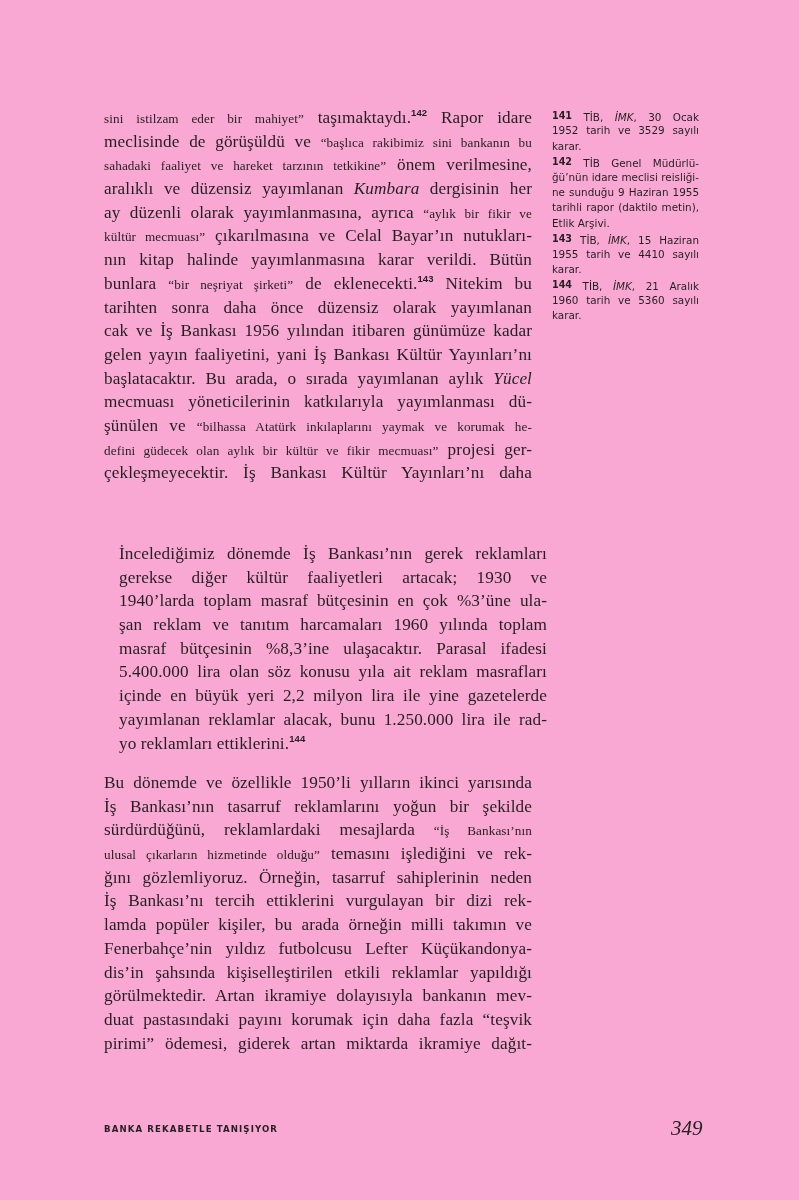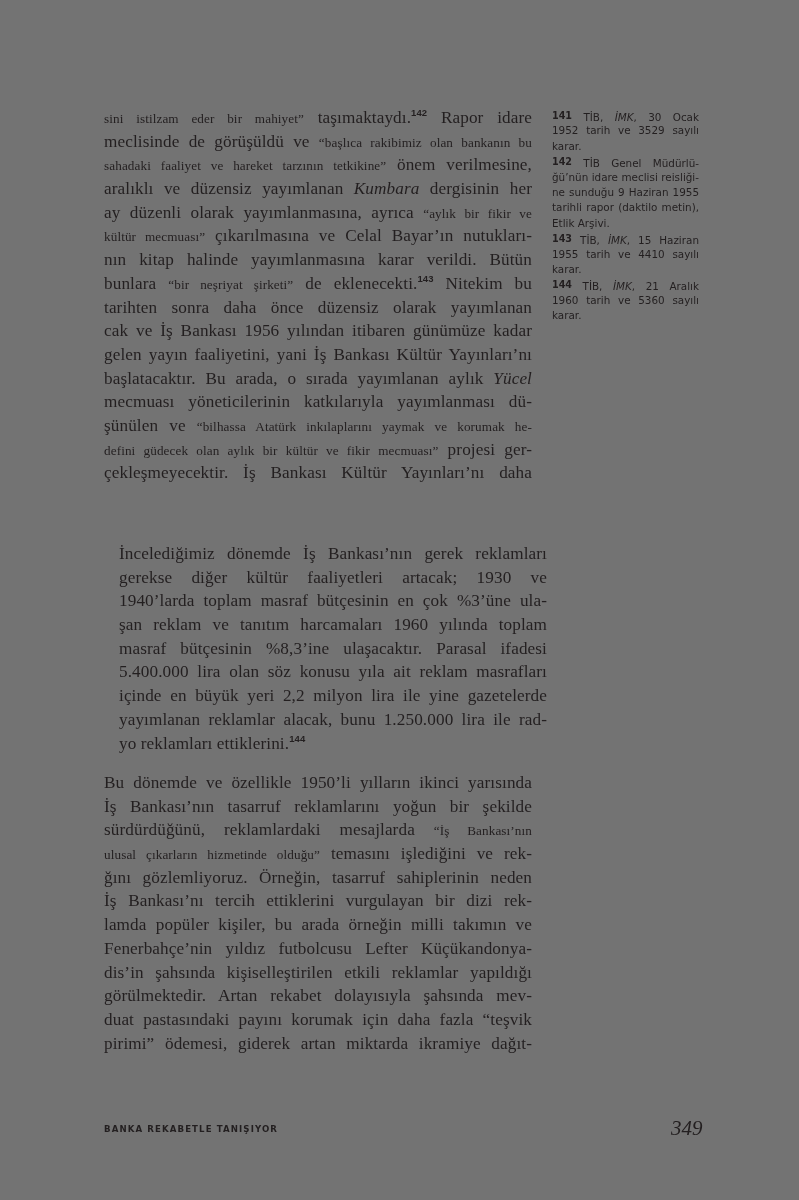--- a/index.html
+++ b/index.html
@@ -1,17 +1,17 @@
 <!DOCTYPE html>
 <html><head>
 <meta charset="utf-8">
 <style>
   html, body { margin: 0; padding: 0; background: #ffffff; }
   body { width: 799px; height: 1200px; position: relative; overflow: hidden; color: #231f20; }
-  .page { position: absolute; left: 0; top: 0; width: 799px; height: 1200px; background: #737373; }
+  .page { position: absolute; left: 0; top: 0; width: 799px; height: 1200px; background: #f9a8d4; }
   .col { position: absolute; left: 104px; width: 428px; font-family: "DejaVu Serif", "Liberation Serif", serif; }
   .line {
     display: block; height: 23.7px; line-height: 23.7px; font-size: 15.6px;
     text-align: justify; text-align-last: justify; white-space: nowrap; overflow: visible;
     font-family: "Liberation Serif", "DejaVu Serif", serif; font-size: 17.2px; letter-spacing: 0.1px;
   }
   .line.last { text-align-last: left; }
   .q { font-size: 13.2px; }
   .i { font-style: italic; }
   sup.fn { font-family: "Liberation Sans", "DejaVu Sans", sans-serif; font-weight: bold; font-size: 9.5px; vertical-align: 7px; line-height: 0; }
@@ -24,21 +24,21 @@
   .nnum { font-weight: bold; font-size: 9.6px; vertical-align: 2px; }
   .footer-title { position: absolute; left: 104px; top: 1124px; font-family: "DejaVu Sans", "Liberation Sans", sans-serif; font-weight: bold; font-size: 8.6px; letter-spacing: 1.1px; color: #231f20; }
   .page-number { position: absolute; left: 671px; top: 1116px; font-family: "Liberation Serif", "DejaVu Serif", serif; font-style: italic; font-size: 21px; color: #231f20; }
 </style>
 </head>
 <body>
 
 <div class="page">
   <div class="col p1">
       <span class="line"><span class="q">sini istilzam eder bir mahiyet”</span><span> taşımaktaydı.</span><sup class="fn">142</sup><span> Rapor idare</span></span>
-      <span class="line"><span>meclisinde de görüşüldü ve </span><span class="q">“başlıca rakibimiz olan bankanın bu</span></span>
+      <span class="line"><span>meclisinde de görüşüldü ve </span><span class="q">“başlıca rakibimiz sini bankanın bu</span></span>
       <span class="line"><span class="q">sahadaki faaliyet ve hareket tarzının tetkikine”</span><span> önem verilmesine,</span></span>
       <span class="line"><span>aralıklı ve düzensiz yayımlanan </span><span class="i">Kumbara</span><span> dergisinin her</span></span>
       <span class="line"><span>ay düzenli olarak yayımlanmasına, ayrıca </span><span class="q">“aylık bir fikir ve</span></span>
       <span class="line"><span class="q">kültür mecmuası”</span><span> çıkarılmasına ve Celal Bayar’ın nutukları-</span></span>
       <span class="line"><span>nın kitap halinde yayımlanmasına karar verildi. Bütün</span></span>
       <span class="line"><span>bunlara </span><span class="q">“bir neşriyat şirketi”</span><span> de eklenecekti.</span><sup class="fn">143</sup><span> Nitekim bu</span></span>
       <span class="line"><span>tarihten sonra daha önce düzensiz olarak yayımlanan</span></span>
       <span class="line"><span>cak ve İş Bankası 1956 yılından itibaren günümüze kadar</span></span>
       <span class="line"><span>gelen yayın faaliyetini, yani İş Bankası Kültür Yayınları’nı</span></span>
       <span class="line"><span>başlatacaktır. Bu arada, o sırada yayımlanan aylık </span><span class="i">Yücel</span></span>
@@ -61,21 +61,21 @@
   <div class="col p3">
       <span class="line"><span>Bu dönemde ve özellikle 1950’li yılların ikinci yarısında</span></span>
       <span class="line"><span>İş Bankası’nın tasarruf reklamlarını yoğun bir şekilde</span></span>
       <span class="line"><span>sürdürdüğünü, reklamlardaki mesajlarda </span><span class="q">“İş Bankası’nın</span></span>
       <span class="line"><span class="q">ulusal çıkarların hizmetinde olduğu”</span><span> temasını işlediğini ve rek-</span></span>
       <span class="line"><span>ğını gözlemliyoruz. Örneğin, tasarruf sahiplerinin neden</span></span>
       <span class="line"><span>İş Bankası’nı tercih ettiklerini vurgulayan bir dizi rek-</span></span>
       <span class="line"><span>lamda popüler kişiler, bu arada örneğin milli takımın ve</span></span>
       <span class="line"><span>Fenerbahçe’nin yıldız futbolcusu Lefter Küçükandonya-</span></span>
       <span class="line"><span>dis’in şahsında kişiselleştirilen etkili reklamlar yapıldığı</span></span>
-      <span class="line"><span>görülmektedir. Artan rekabet dolayısıyla şahsında mev-</span></span>
+      <span class="line"><span>görülmektedir. Artan ikramiye dolayısıyla bankanın mev-</span></span>
       <span class="line"><span>duat pastasındaki payını korumak için daha fazla “teşvik</span></span>
       <span class="line"><span>pirimi” ödemesi, giderek artan miktarda ikramiye dağıt-</span></span>
     </div>
 
   <div class="notes">
       <div>
         <span class="nline"><span class="nnum">141</span><span> TİB, </span><span class="i">İMK</span><span>, 30 Ocak</span></span>
         <span class="nline"><span>1952 tarih ve 3529 sayılı</span></span>
         <span class="nline last"><span>karar.</span></span>
       </div>

